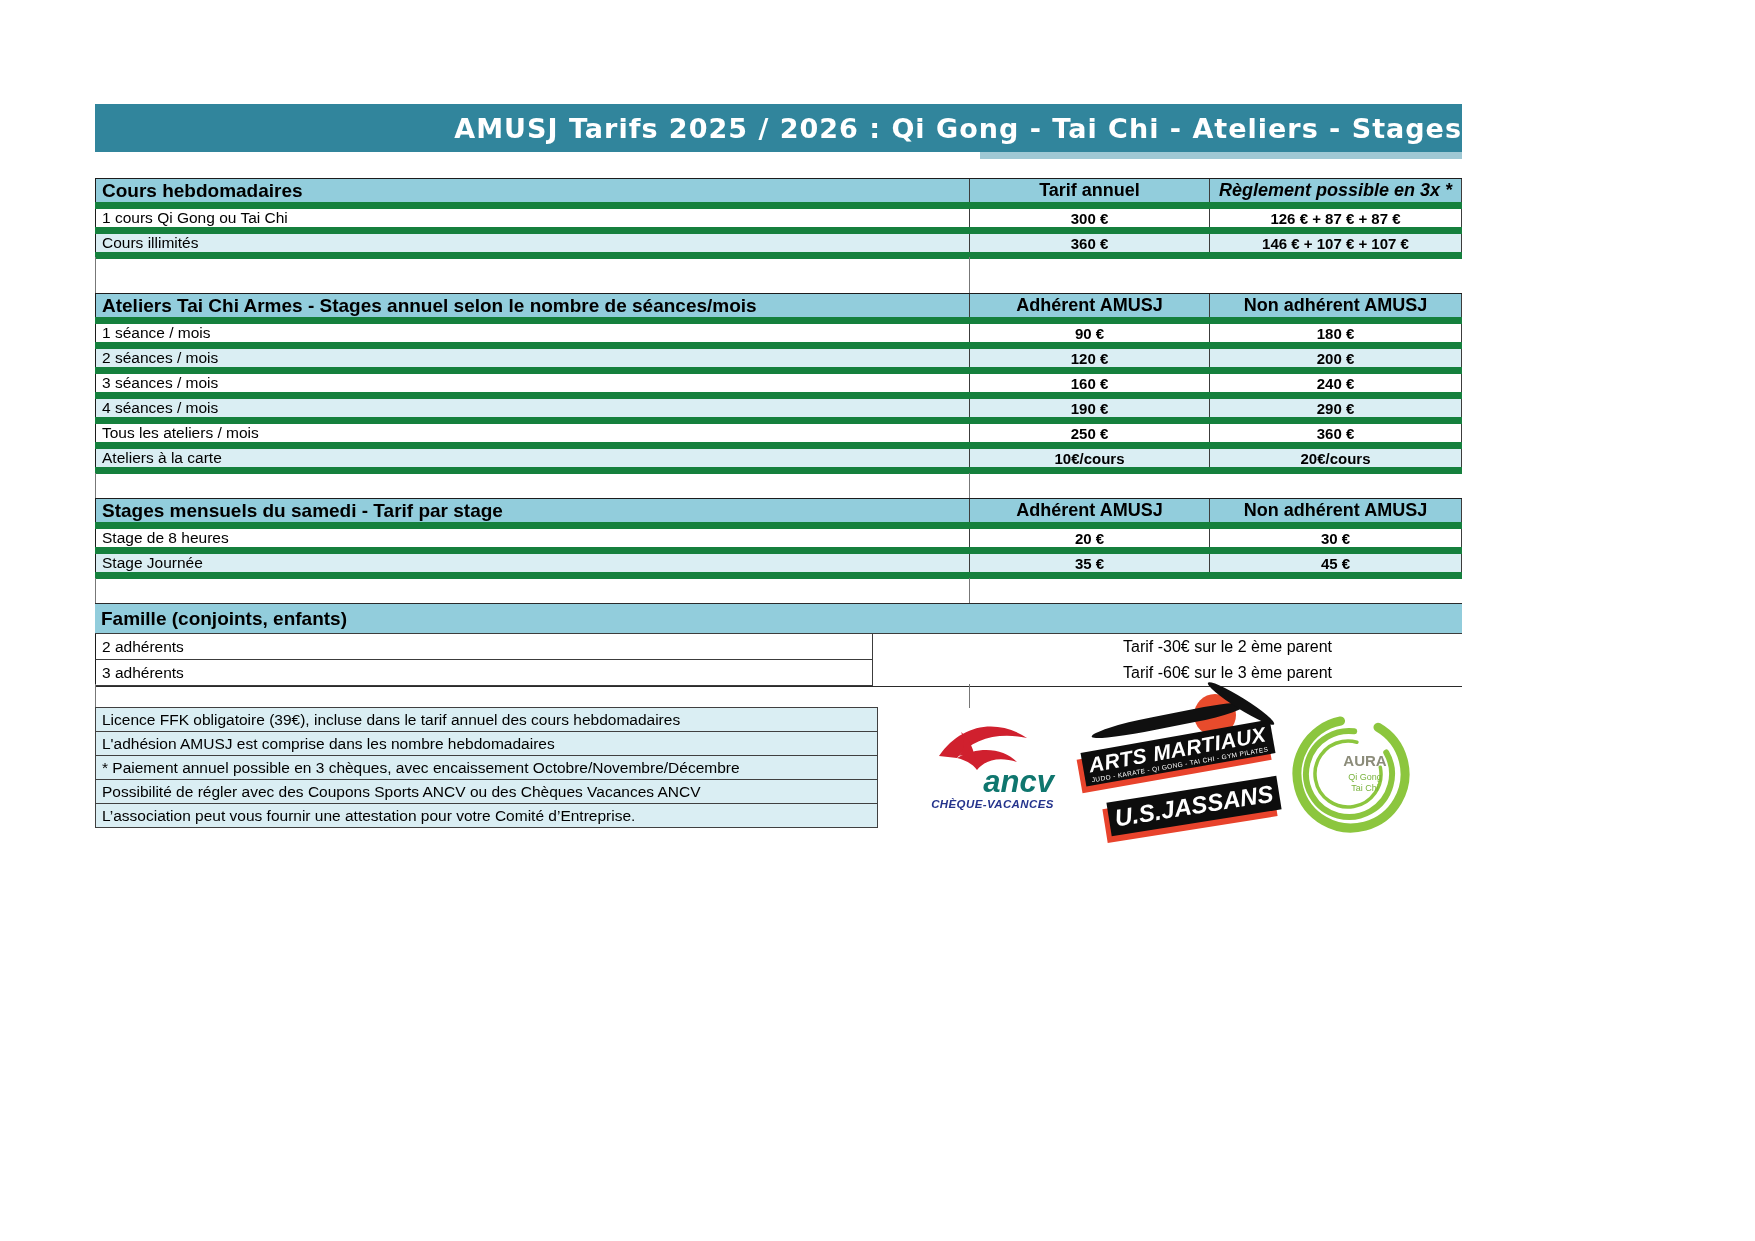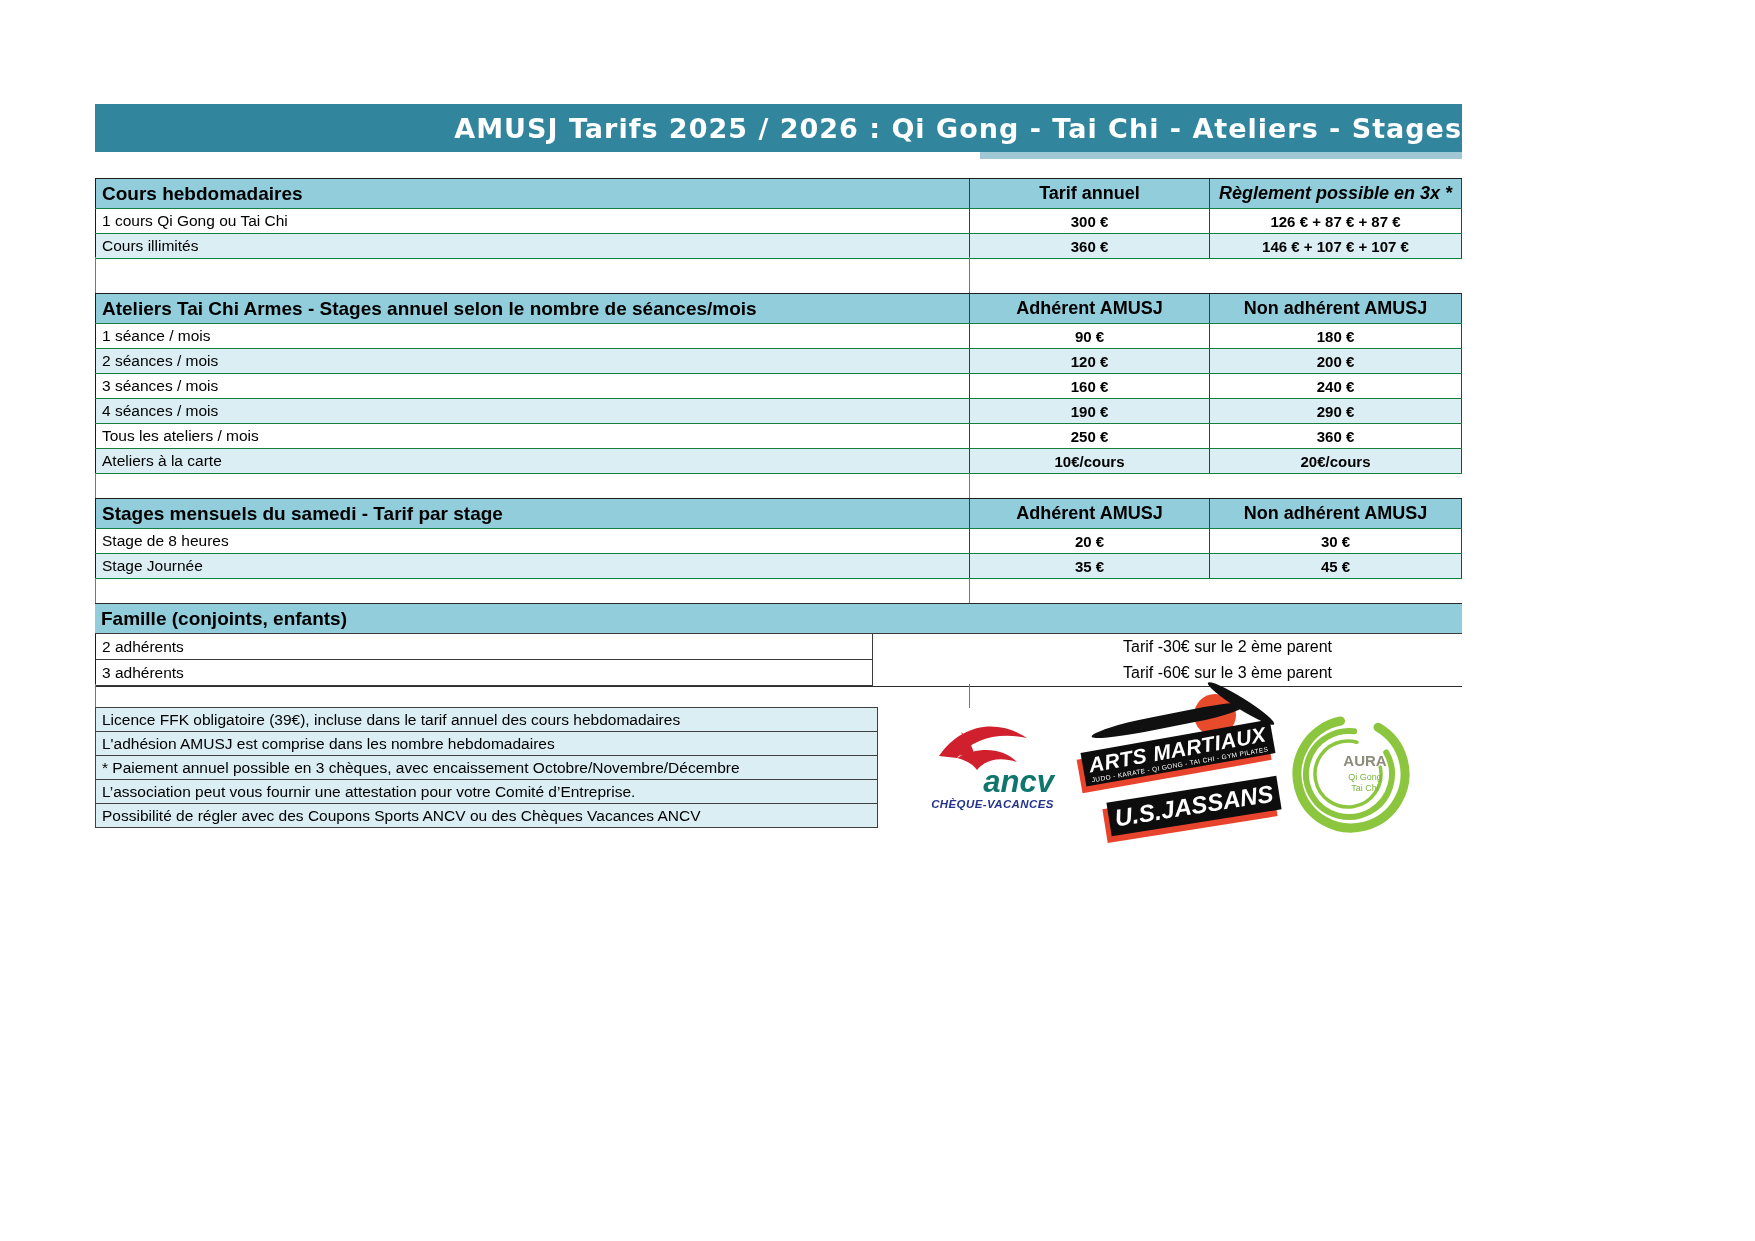--- a/index.html
+++ b/index.html
@@ -7,21 +7,21 @@
          font-family:"Liberation Sans",sans-serif;color:#000;overflow:hidden;}
 
   
   .banner{position:absolute;left:95px;top:104px;width:1367px;height:48px;
           background:#31859C;color:#fff;display:flex;align-items:center;justify-content:flex-end;
           font-family:"DejaVu Sans",sans-serif;font-weight:bold;font-size:27px;letter-spacing:1px;}
   .banner-shadow{position:absolute;left:980px;top:152px;width:482px;height:7px;background:#9fc8d4;}
 
   
   .tbl{position:absolute;left:95px;width:1367px;border-top:1.5px solid #1c1c1c;}
-  .tr{display:flex;border-bottom:1px solid #15803d;box-sizing:border-box;justify-content:space-between;}
+  .tr{display:flex;border-bottom:7px solid #15803d;box-sizing:border-box;justify-content:space-between;}
   .td{box-sizing:border-box;display:flex;align-items:center;padding:0 6px;
       border-right:1px solid #3c3c3c;overflow:hidden;white-space:nowrap;}
   .td:first-child{border-left:1.5px solid #1c1c1c;}
   .c1{width:875px;}
   .c2{width:240px;justify-content:center;font-weight:bold;}
   .c3{flex:1;justify-content:center;font-weight:bold;}
   .hdr{background:#92CDDC;height:30px;}
   .hdr .c1{font-weight:bold;font-size:19px;}
   .hdr .c2,.hdr .c3{font-size:18px;}
   .row{height:25px;font-size:15.5px;background:#fff;}
@@ -174,22 +174,22 @@
       <div class="fam-label">3 adhérents</div>
       <div class="fam-remise">Tarif -60€ sur le 3 ème parent</div>
     </div>
   </div>
   <div class="gap" style="top:684px;height:24px;"></div>
 
   <div class="notes">
     <div class="note">Licence FFK obligatoire (39€), incluse dans le tarif annuel des cours hebdomadaires</div>
     <div class="note">L'adhésion AMUSJ est comprise dans les nombre hebdomadaires</div>
     <div class="note">* Paiement annuel possible en 3 chèques, avec encaissement Octobre/Novembre/Décembre</div>
+    <div class="note">Possibilité de régler avec des Coupons Sports ANCV ou des Chèques Vacances ANCV</div>
     <div class="note">L’association peut vous fournir une attestation pour votre Comité d’Entreprise.</div>
-    <div class="note">Possibilité de régler avec des Coupons Sports ANCV ou des Chèques Vacances ANCV</div>
   </div>
 
   <div class="ancv">
     <svg width="135" height="58" viewBox="0 0 135 58">
       <path d="M14 44 C 36 12, 72 6, 102 26 C 74 20, 48 26, 32 46 Z" fill="#D0202E"></path>
       <path d="M32 46 C 54 34, 78 36, 92 50 C 74 44, 60 48, 52 58 C 48 52, 40 48, 32 46 Z" fill="#D0202E"></path>
       <path d="M52 58 C 50 48, 42 42, 34 44 C 40 36, 40 28, 36 20 C 46 28, 50 40, 52 58 Z" fill="#D0202E"></path>
     </svg>
     <div class="ancv-name">ancv</div>
     <div class="ancv-sub">CHÈQUE-VACANCES</div>

